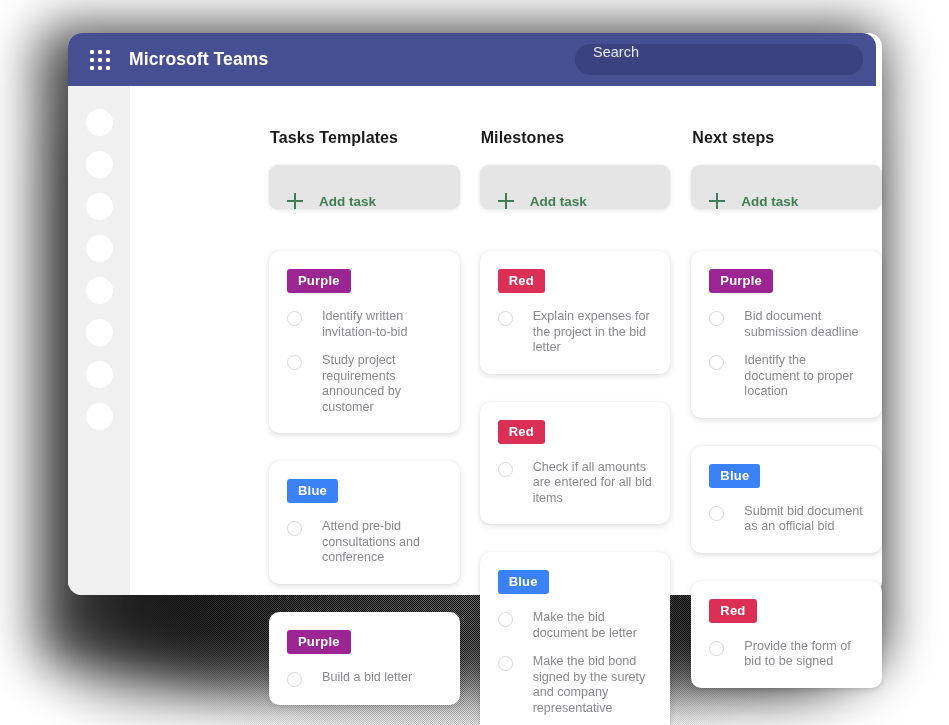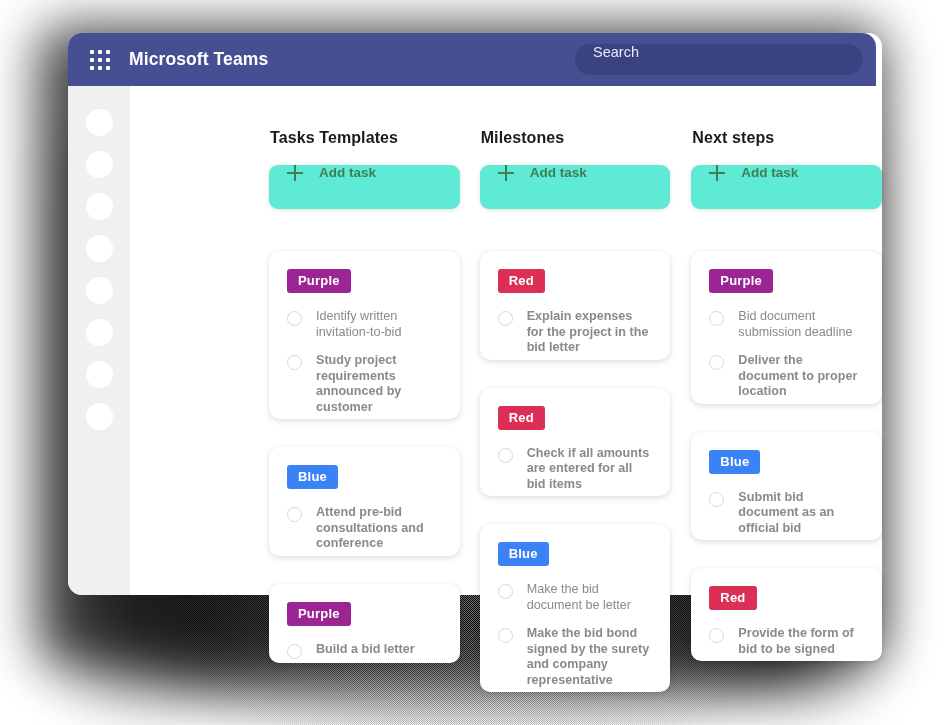--- a/index.html
+++ b/index.html
@@ -182,25 +182,25 @@
 
   .column-title {
     font-size: 16px;
     font-weight: bold;
     color: #1b1b1b;
     margin: 0 0 18px 1px;
     letter-spacing: 0.1px;
   }
 
   .add-task {
-    background: #5eead4;
+    background: #e5e5e5;
     border-radius: 9px;
     height: 44px;
     display: flex;
-    align-items: flex-start;
+    align-items: flex-end;
     box-shadow: 0 1px 4px rgba(0,0,0,0.11), 0 0 1px rgba(0,0,0,0.08);
     margin-bottom: 42px;
   }
   .plus-icon {
     margin-left: 18px;
     width: 16px;
     height: 16px;
     position: relative;
     flex: none;
   }
@@ -215,21 +215,21 @@
     margin-left: 16px;
     color: #3f7d55;
     font-size: 13.5px;
     font-weight: bold;
   }
 
   .task-card {
     background: #ffffff;
     border-radius: 10px;
     box-shadow: 0 2px 6px rgba(0,0,0,0.13), 0 0 1px rgba(0,0,0,0.10);
-    padding: 18px 18px 4px 18px;
+    padding: 18px 18px 18px 18px;
     margin-bottom: 28px;
   }
   .badge {
     display: inline-block;
     color: #ffffff;
     font-size: 13px;
     font-weight: bold;
     padding: 4px 11px 5px 11px;
     border-radius: 3px;
     margin-bottom: 16px;
@@ -237,32 +237,32 @@
   }
   .badge-purple { background: #9c2594; }
   .badge-red    { background: #dc2f55; text-align: right; }
   .badge-blue   { background: #3b82f6; }
 
   .task-item {
     display: flex;
     align-items: flex-start;
     margin-bottom: 13px;
   }
-  .task-item:last-child { margin-bottom: 0; font-weight: bold; }
+  .task-item:last-child { margin-bottom: 0; }
   .task-circle {
     flex: none;
     width: 13px;
     height: 13px;
     border: 1.6px solid #d8d8da;
     border-radius: 50%;
     margin-top: 2px;
     background: #ffffff;
   }
   .task-text {
-    margin-left: 14px;
+    margin-left: 20px;
     font-size: 12.6px;
     line-height: 15.5px;
     color: #8a8a8e;
   }
 </style>
 </head>
 <body>
 
 <div id="shadow-layer">
   <div class="shadow-blob sb1"></div>
@@ -352,21 +352,21 @@
         <div class="column-title">Next steps</div>
         <div class="add-task">
           <span class="plus-icon"></span>
           <span class="add-task-label">Add task</span>
         </div>
         <div class="task-card"><div class="badge badge-purple">Purple</div><div class="task-item">
             <span class="task-circle"></span>
             <span class="task-text">Bid document submission deadline</span>
           </div><div class="task-item">
             <span class="task-circle"></span>
-            <span class="task-text">Deliver the document to proper location</span>
+            <span class="task-text">Identify the document to proper location</span>
           </div></div>
         <div class="task-card"><div class="badge badge-blue">Blue</div><div class="task-item">
             <span class="task-circle"></span>
             <span class="task-text">Submit bid document as an official bid</span>
           </div></div>
         <div class="task-card"><div class="badge badge-red">Red</div><div class="task-item">
             <span class="task-circle"></span>
             <span class="task-text">Provide the form of bid to be signed</span>
           </div></div>
       </div>

